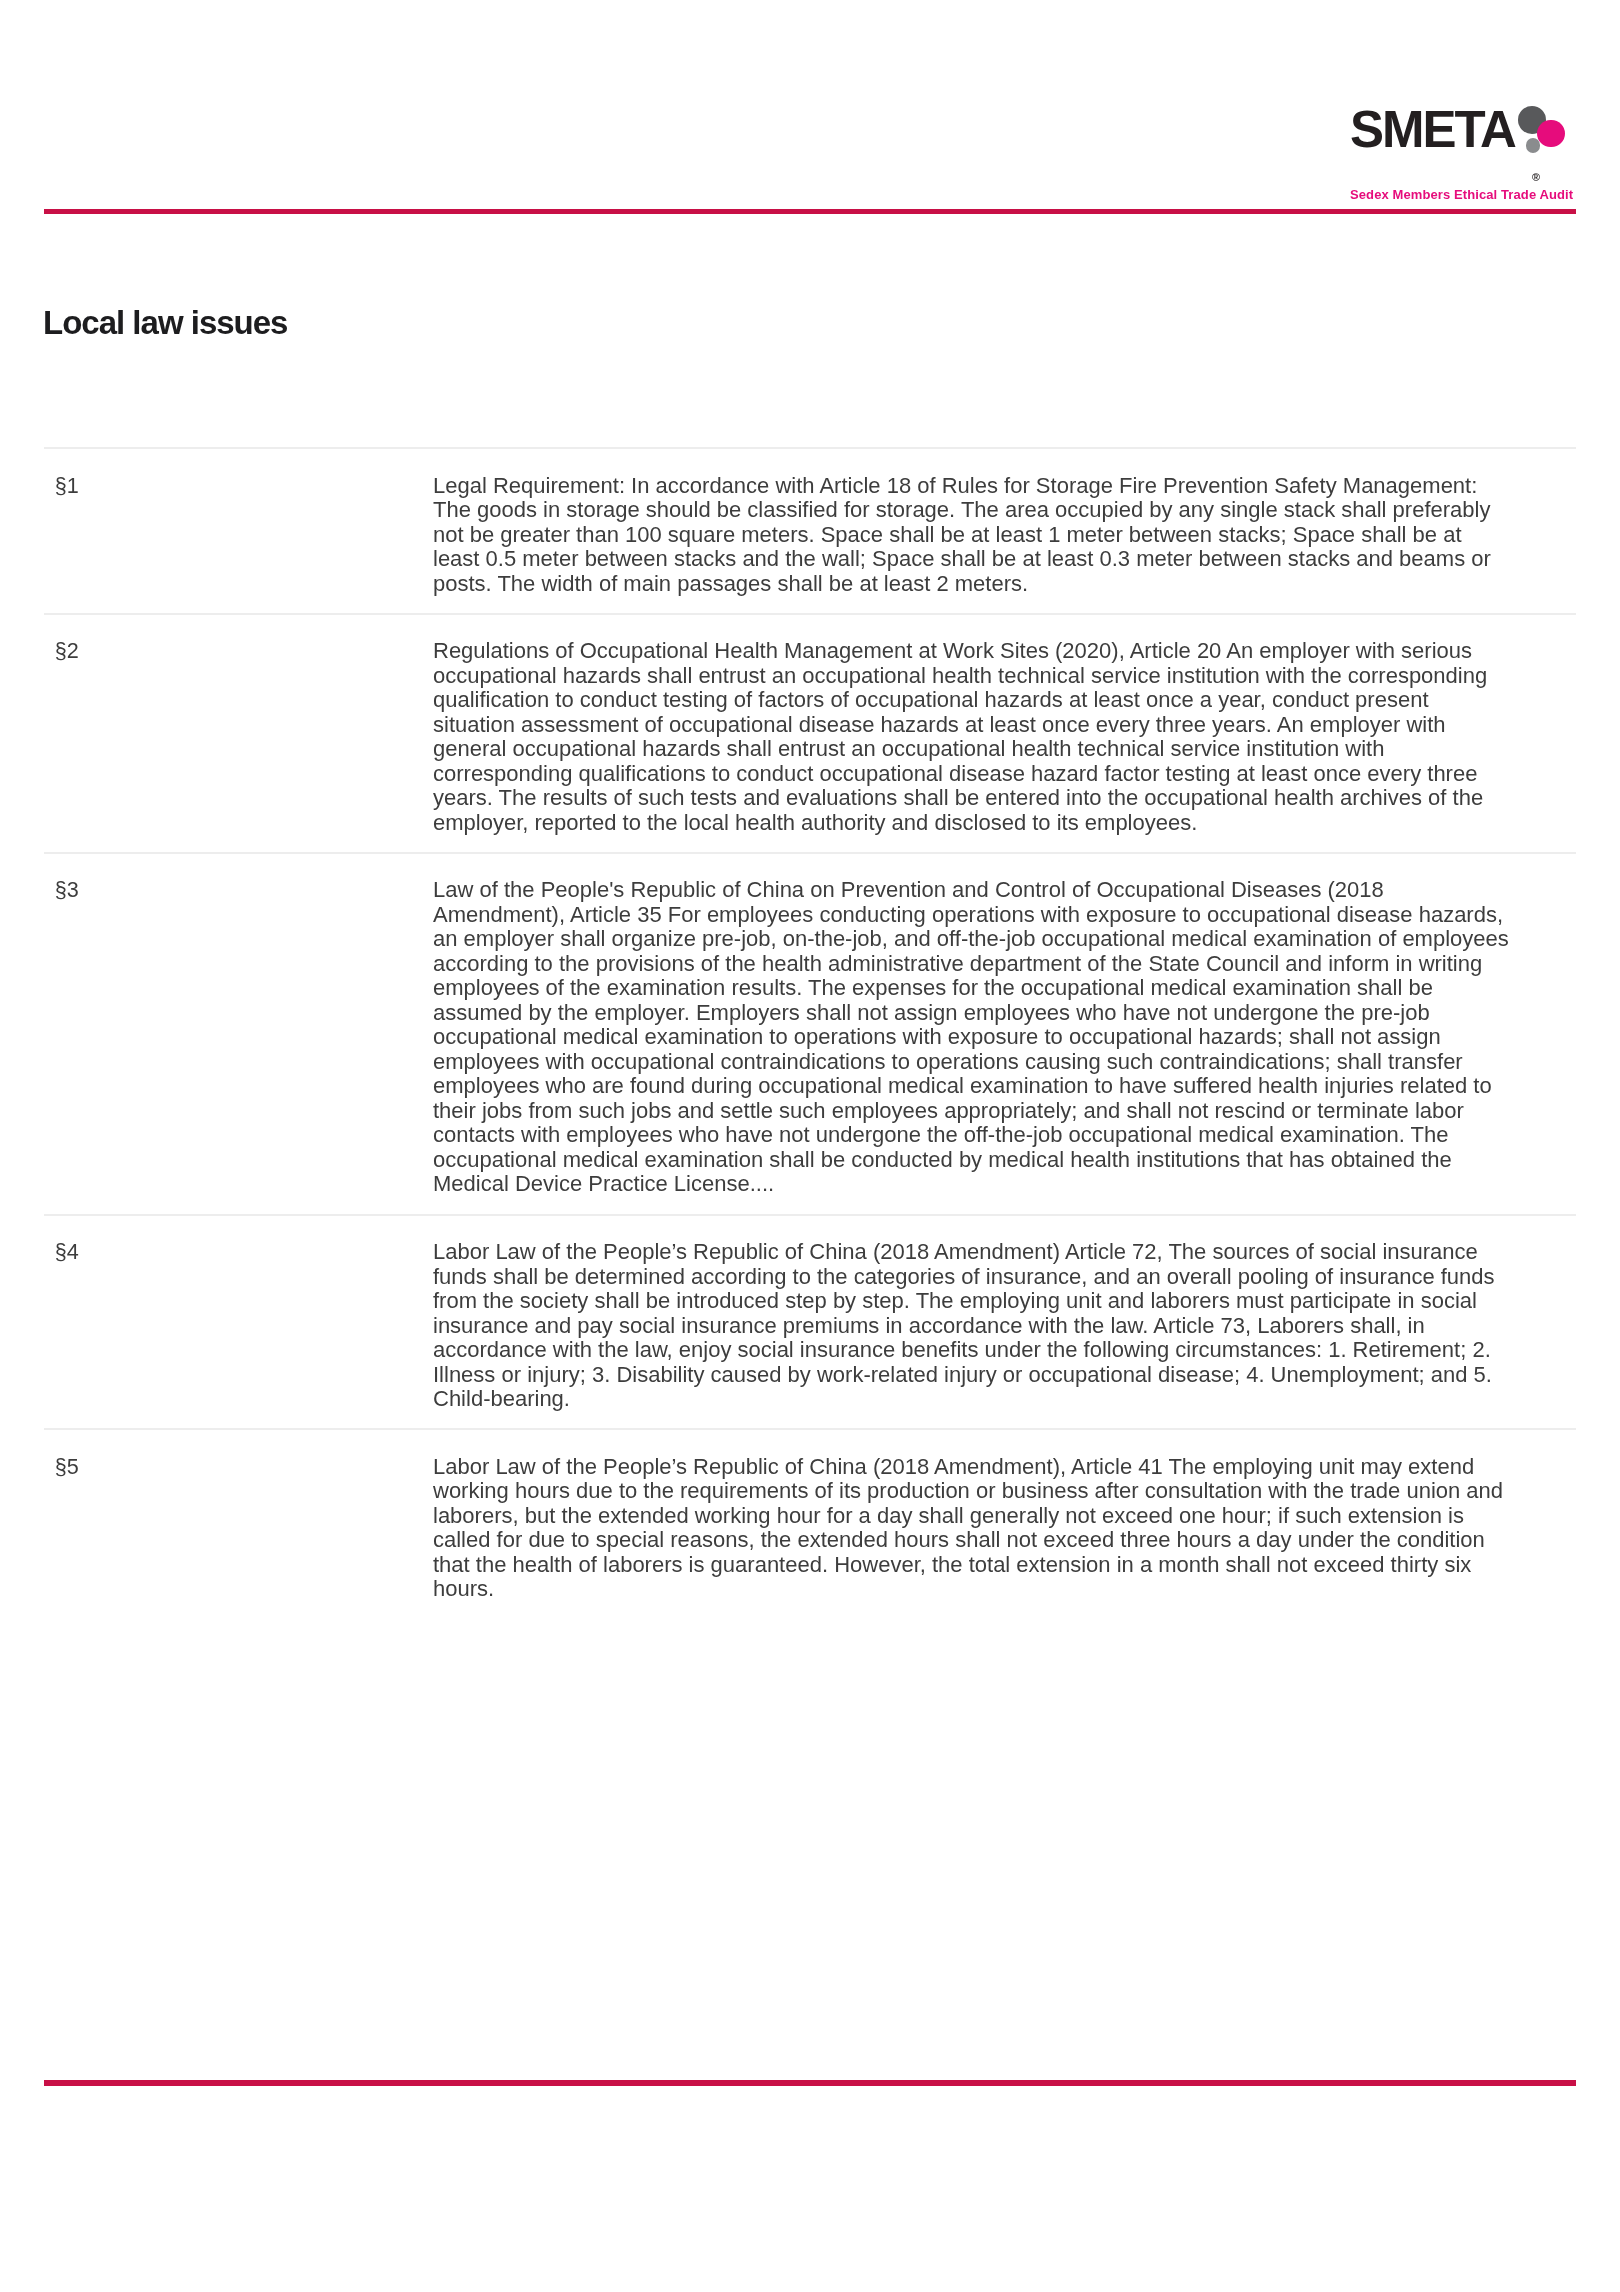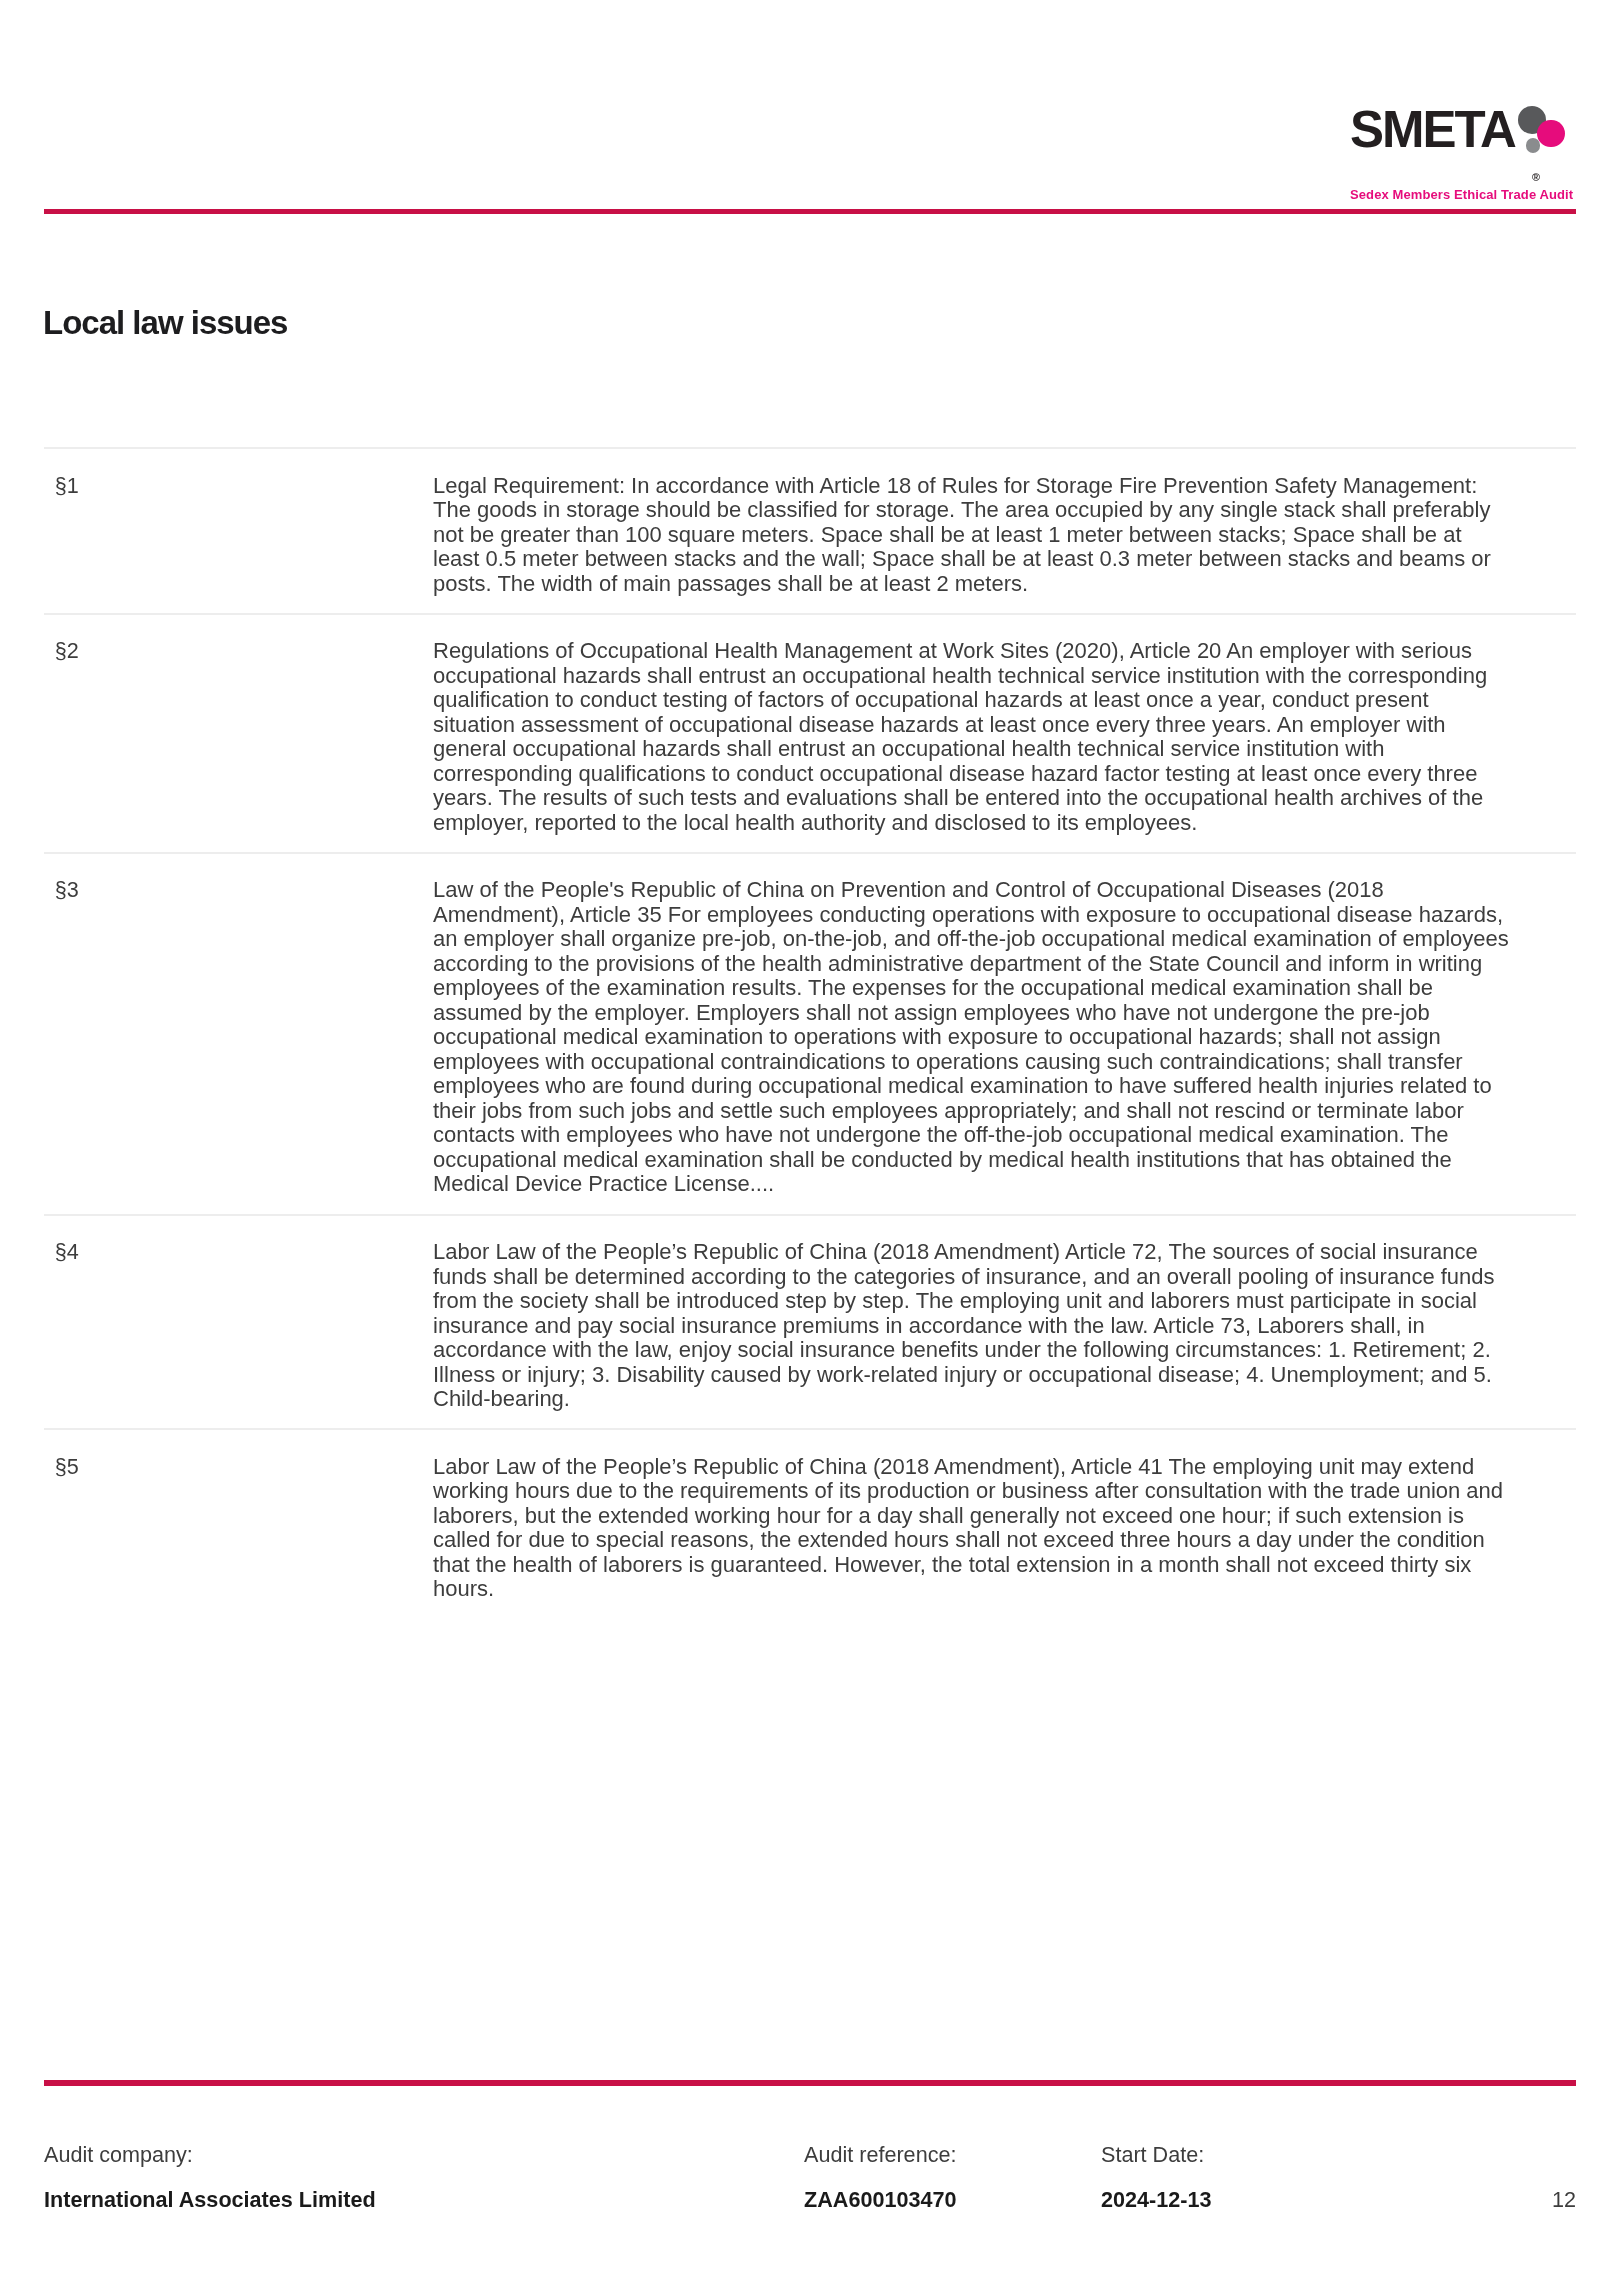--- a/index.html
+++ b/index.html
@@ -124,30 +124,15 @@
       <div class="law-ref">§4</div>
       <div class="law-text">Labor Law of the People’s Republic of China (2018 Amendment) Article 72, The sources of social insurance funds shall be determined according to the categories of insurance, and an overall pooling of insurance funds from the society shall be introduced step by step. The employing unit and laborers must participate in social insurance and pay social insurance premiums in accordance with the law. Article 73, Laborers shall, in accordance with the law, enjoy social insurance benefits under the following circumstances: 1. Retirement; 2. Illness or injury; 3. Disability caused by work-related injury or occupational disease; 4. Unemployment; and 5. Child-bearing.</div>
     </div>
     <div class="law-row">
       <div class="law-ref">§5</div>
       <div class="law-text">Labor Law of the People’s Republic of China (2018 Amendment), Article 41 The employing unit may extend working hours due to the requirements of its production or business after consultation with the trade union and laborers, but the extended working hour for a day shall generally not exceed one hour; if such extension is called for due to special reasons, the extended hours shall not exceed three hours a day under the condition that the health of laborers is guaranteed. However, the total extension in a month shall not exceed thirty six hours.</div>
     </div>
   </div>
 
   <div class="rule rule-bottom"></div>
-  <div class="footer-cols">
-    <div class="footer-col col-company">
-      <div class="f-label">Audit company:</div>
-      <div class="f-value">International Associates Limited</div>
-    </div>
-    <div class="footer-col col-ref">
-      <div class="f-label">Audit reference:</div>
-      <div class="f-value">ZAA600103470</div>
-    </div>
-    <div class="footer-col col-date">
-      <div class="f-label">Start Date:</div>
-      <div class="f-value">2024-12-13</div>
-    </div>
-    <div class="page-number">12</div>
-  </div>
 
 </div>
 
 
 </body></html>

